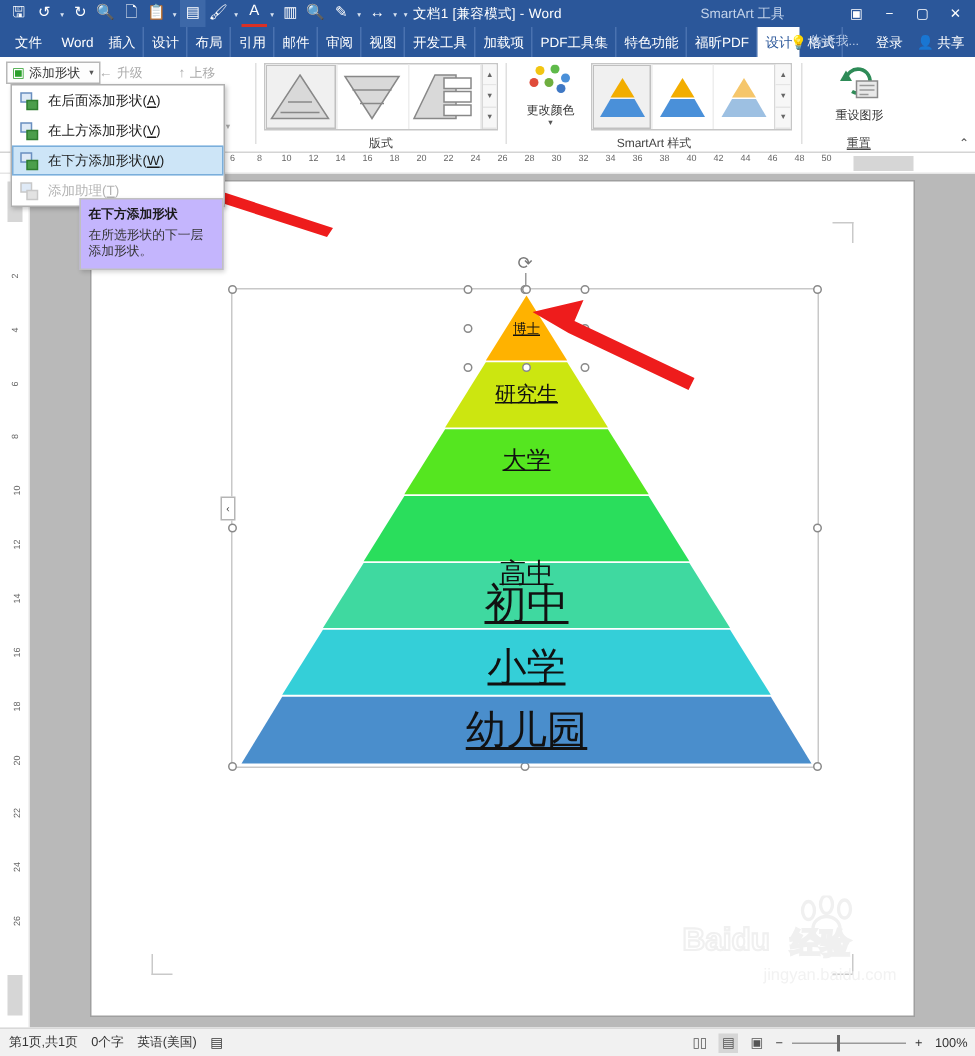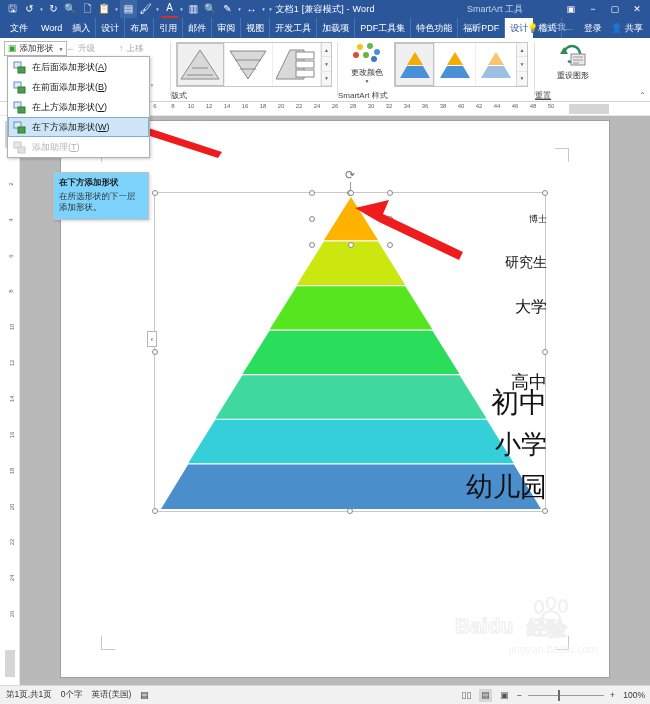--- a/index.html
+++ b/index.html
@@ -55,21 +55,21 @@
   .signin { font-size:9px; color:#ffffff; padding:0 4px; }
   .share { font-size:9px; color:#ffffff; padding:0 5px 0 3px; display:flex; align-items:center; gap:2px; }
 
   
   .ribbon {
     position:absolute; top:38px; left:0; width:650px; height:64px;
     background:#ffffff; border-bottom:1px solid #d4d4d4;
   }
   .rgroup { position:absolute; top:0; height:64px; }
   .rgroup-label {
-    position:absolute; bottom:1px; left:0; width:100%; 
+    position:absolute; bottom:1px; left:0; width:100%; text-align:center;
     font-size:8px; color:#444; 
   }
   .rdiv { position:absolute; top:4px; width:1px; height:54px; background:#e0e0e0; }
 
   .cmd-btn {
     display:flex; align-items:center; gap:3px; font-size:8.5px; color:#333;
     height:15px; padding:0 2px; white-space:nowrap;
   }
   .cmd-btn.dim { color:#aaaaaa; }
   .cmd-ico { font-size:9px; line-height:1; }
@@ -103,23 +103,22 @@
     height:20px; display:flex; align-items:center; gap:6px; padding-left:4px;
     font-size:9px; color:#1a1a1a; white-space:nowrap;
   }
   .menu-item.hl { background:#cde5f7; outline:1px solid #7aaedb; outline-offset:-1px; }
   .menu-item.dim { color:#b4b4b4; }
   .menu-ico { width:14px; height:14px; display:flex; align-items:center; justify-content:center; font-size:10px; }
   .menu-item u { text-decoration:underline; }
 
   .tooltip {
     position:absolute; left:53px; top:132px; width:96px;
-    background:#7dd3fc; border:1px solid #c0c0c0; padding:4px 5px 5px 5px; z-index:70;
+    background:#c4b5fd; border:1px solid #c0c0c0; padding:4px 5px 5px 5px; z-index:70;
     box-shadow:1px 1px 3px rgba(0,0,0,.18);
-    margin-top:40px;
   }
   .tt-title { font-size:8.5px; font-weight:bold; color:#1a1a1a; margin-bottom:2px; }
   .tt-body  { font-size:8.5px; color:#333; line-height:1.35; }
 
   
   .hruler {
     position:absolute; top:102px; left:0; width:650px; height:14px;
     background:#ffffff; border-bottom:1px solid #e6e6e6;
   }
   .hr-track { position:absolute; left:20px; top:0; right:0; height:14px; }
@@ -164,22 +163,22 @@
   .rotate-stem { position:absolute; left:50%; top:-11px; width:1px; height:11px; background:#9a9a9a; }
   .text-pane-tab {
     position:absolute; left:-8px; top:138px; width:10px; height:16px;
     background:#ffffff; border:1px solid #b5b5b5; font-size:7px; color:#444;
     display:flex; align-items:center; justify-content:center;
   }
 
   
   .pyramid { position:absolute; left:0; top:0; width:392px; height:320px; }
   .pyr-label {
-    position:absolute; left:0; width:100%; text-align:right;
-    color:#111111; white-space:nowrap; pointer-events:none;
+    position:absolute; left:0; width:100%; text-align:center;
+    color:#111111; white-space:nowrap; pointer-events:none;text-decoration:underline;
   }
 
   
   .sel-shape { position:absolute; left:157px; top:0px; width:78px; height:52px; }
   .sel-shape .sh { position:absolute; width:6px; height:6px; border-radius:50%;
                    background:#ffffff; border:1px solid #8a8a8a; }
 
   
   .arrow { position:absolute; pointer-events:none; }
 
@@ -544,29 +543,20 @@
           </span>
           <span>在后面添加形状(<u>A</u>)</span>
         </div>
         <div class="menu-item">
           <span class="menu-ico">
             <svg width="13" height="13" viewBox="0 0 13 13">
               <rect x="1" y="1" width="7" height="6" fill="#dfeaf7" stroke="#6a8fc0" stroke-width="1"></rect>
               <rect x="5" y="6" width="7" height="6" fill="#4c9e4c" stroke="#2e7d2e" stroke-width="1"></rect>
             </svg>
           </span>
-          <span>在前面添加形状(<u>B</u>)</span>
-        </div>
-        <div class="menu-item">
-          <span class="menu-ico">
-            <svg width="13" height="13" viewBox="0 0 13 13">
-              <rect x="1" y="1" width="7" height="6" fill="#dfeaf7" stroke="#6a8fc0" stroke-width="1"></rect>
-              <rect x="5" y="6" width="7" height="6" fill="#4c9e4c" stroke="#2e7d2e" stroke-width="1"></rect>
-            </svg>
-          </span>
           <span>在上方添加形状(<u>V</u>)</span>
         </div>
         <div class="menu-item hl">
           <span class="menu-ico">
             <svg width="13" height="13" viewBox="0 0 13 13">
               <rect x="1" y="1" width="7" height="6" fill="#dfeaf7" stroke="#6a8fc0" stroke-width="1"></rect>
               <rect x="5" y="6" width="7" height="6" fill="#4c9e4c" stroke="#2e7d2e" stroke-width="1"></rect>
             </svg>
           </span>
           <span>在下方添加形状(<u>W</u>)</span>

